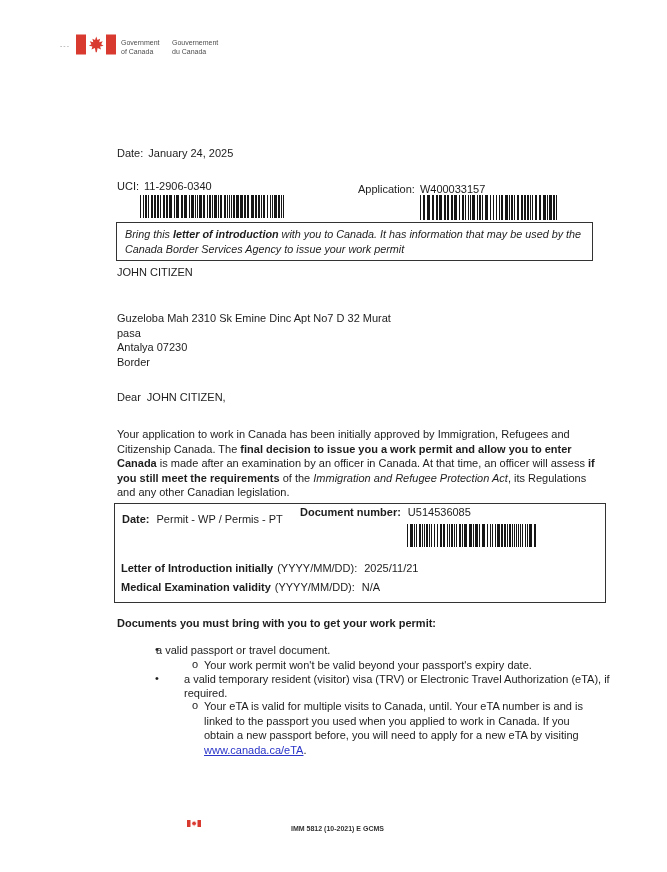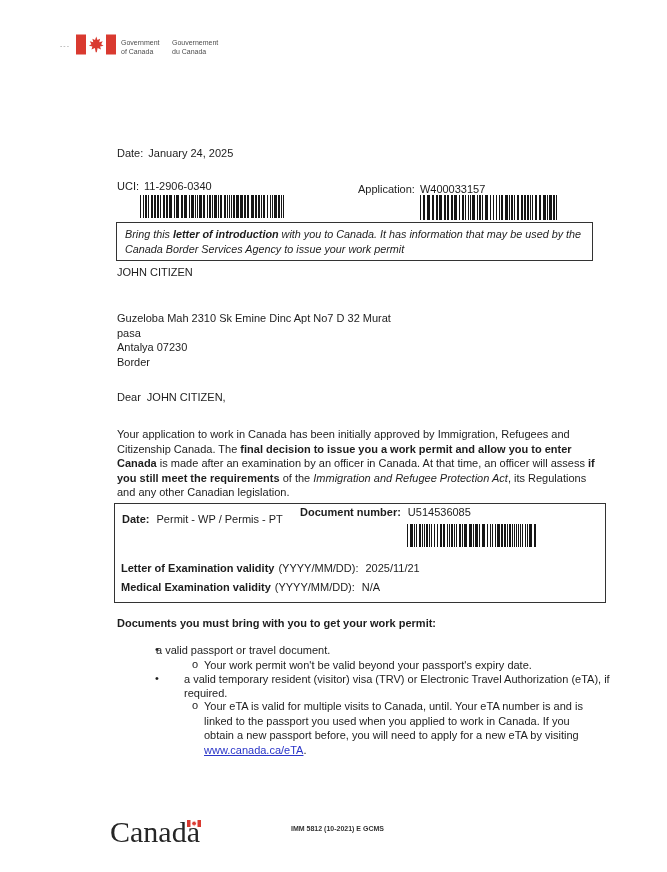--- a/index.html
+++ b/index.html
@@ -259,38 +259,37 @@
       <i style="width:1px;margin-right:1px"></i>
       <i style="width:1px;margin-right:1px"></i>
       <i style="width:1px;margin-right:1px"></i>
       <i style="width:1px;margin-right:1px"></i>
       <i style="width:1px;margin-right:2px"></i>
       <i style="width:1px;margin-right:1px"></i>
       <i style="width:1px;margin-right:1px"></i>
       <i style="width:3px;margin-right:2px"></i>
       <i style="width:2px;margin-right:2px"></i>
     </div>
-  <div class="abs loi-row"><span class="bold">Letter of Examination validity</span><span class="fmt">(YYYY/MM/DD):</span><span class="val">2025/11/21</span></div>
+  <div class="abs loi-row"><span class="bold">Letter of Introduction initially</span><span class="fmt">(YYYY/MM/DD):</span><span class="val">2025/11/21</span></div>
   <div class="abs docs-heading">Documents you must bring with you to get your work permit:</div>
 
   <div class="abs med-row"><span class="bold">Medical Examination validity</span><span class="fmt">(YYYY/MM/DD):</span><span class="val">N/A</span></div>
 
   <span class="bullet-marker b1-m">•</span>
   <div class="bullet-text b1-t">a valid passport or travel document.</div>
 
   <span class="sub-marker s1-m">o</span>
   <div class="sub-text s1-t">Your work permit won't be valid beyond your passport's expiry date.</div>
 
   <span class="bullet-marker b2-m">•</span>
   <div class="bullet-text b2-t">a valid temporary resident (visitor) visa (TRV) or Electronic Travel Authorization (eTA), if required.</div>
 
   <span class="sub-marker s2-m">o</span>
   <div class="sub-text s2-t"><span>Your eTA is valid for multiple visits to Canada, until. Your eTA number is and is linked to the passport you used when you applied to work in Canada. If you obtain a new passport before, you will need to apply for a new eTA by visiting </span><a href="#" class="eta-link">www.canada.ca/eTA</a><span>.</span></div>
 
-  <div class="abs wordmark">Canada</div>
   <svg class="abs flag-mini" viewBox="0 0 40 20" aria-hidden="true">
     <rect x="0" y="0" width="10" height="20" fill="var(--flag-red)"></rect>
     <rect x="30" y="0" width="10" height="20" fill="var(--flag-red)"></rect>
     <path fill="var(--flag-red)" transform="translate(11.5,1) scale(0.175)" d="M50 5 L57 25 L72 18 L67 38 L87 33 L78 50 L92 58 L72 63 L77 80 L58 72 L53 95 L47 95 L42 72 L23 80 L28 63 L8 58 L22 50 L13 33 L33 38 L28 18 L43 25 Z"></path>
   </svg>
   <div class="abs form-number">IMM 5812 (10-2021) E GCMS</div>
 
 </div>
 
 </body></html>

